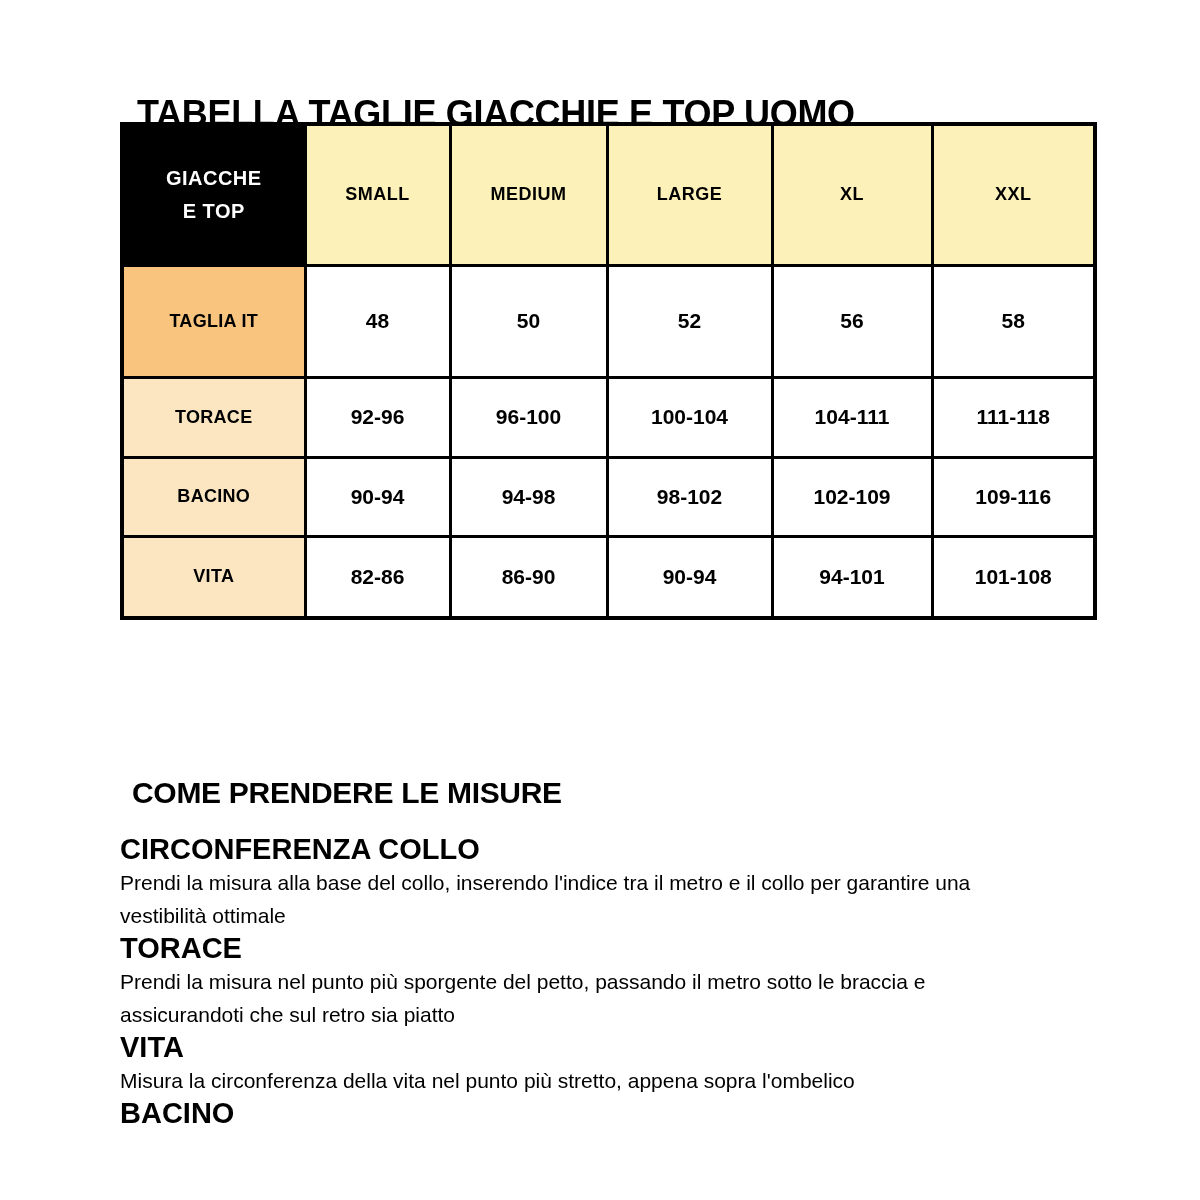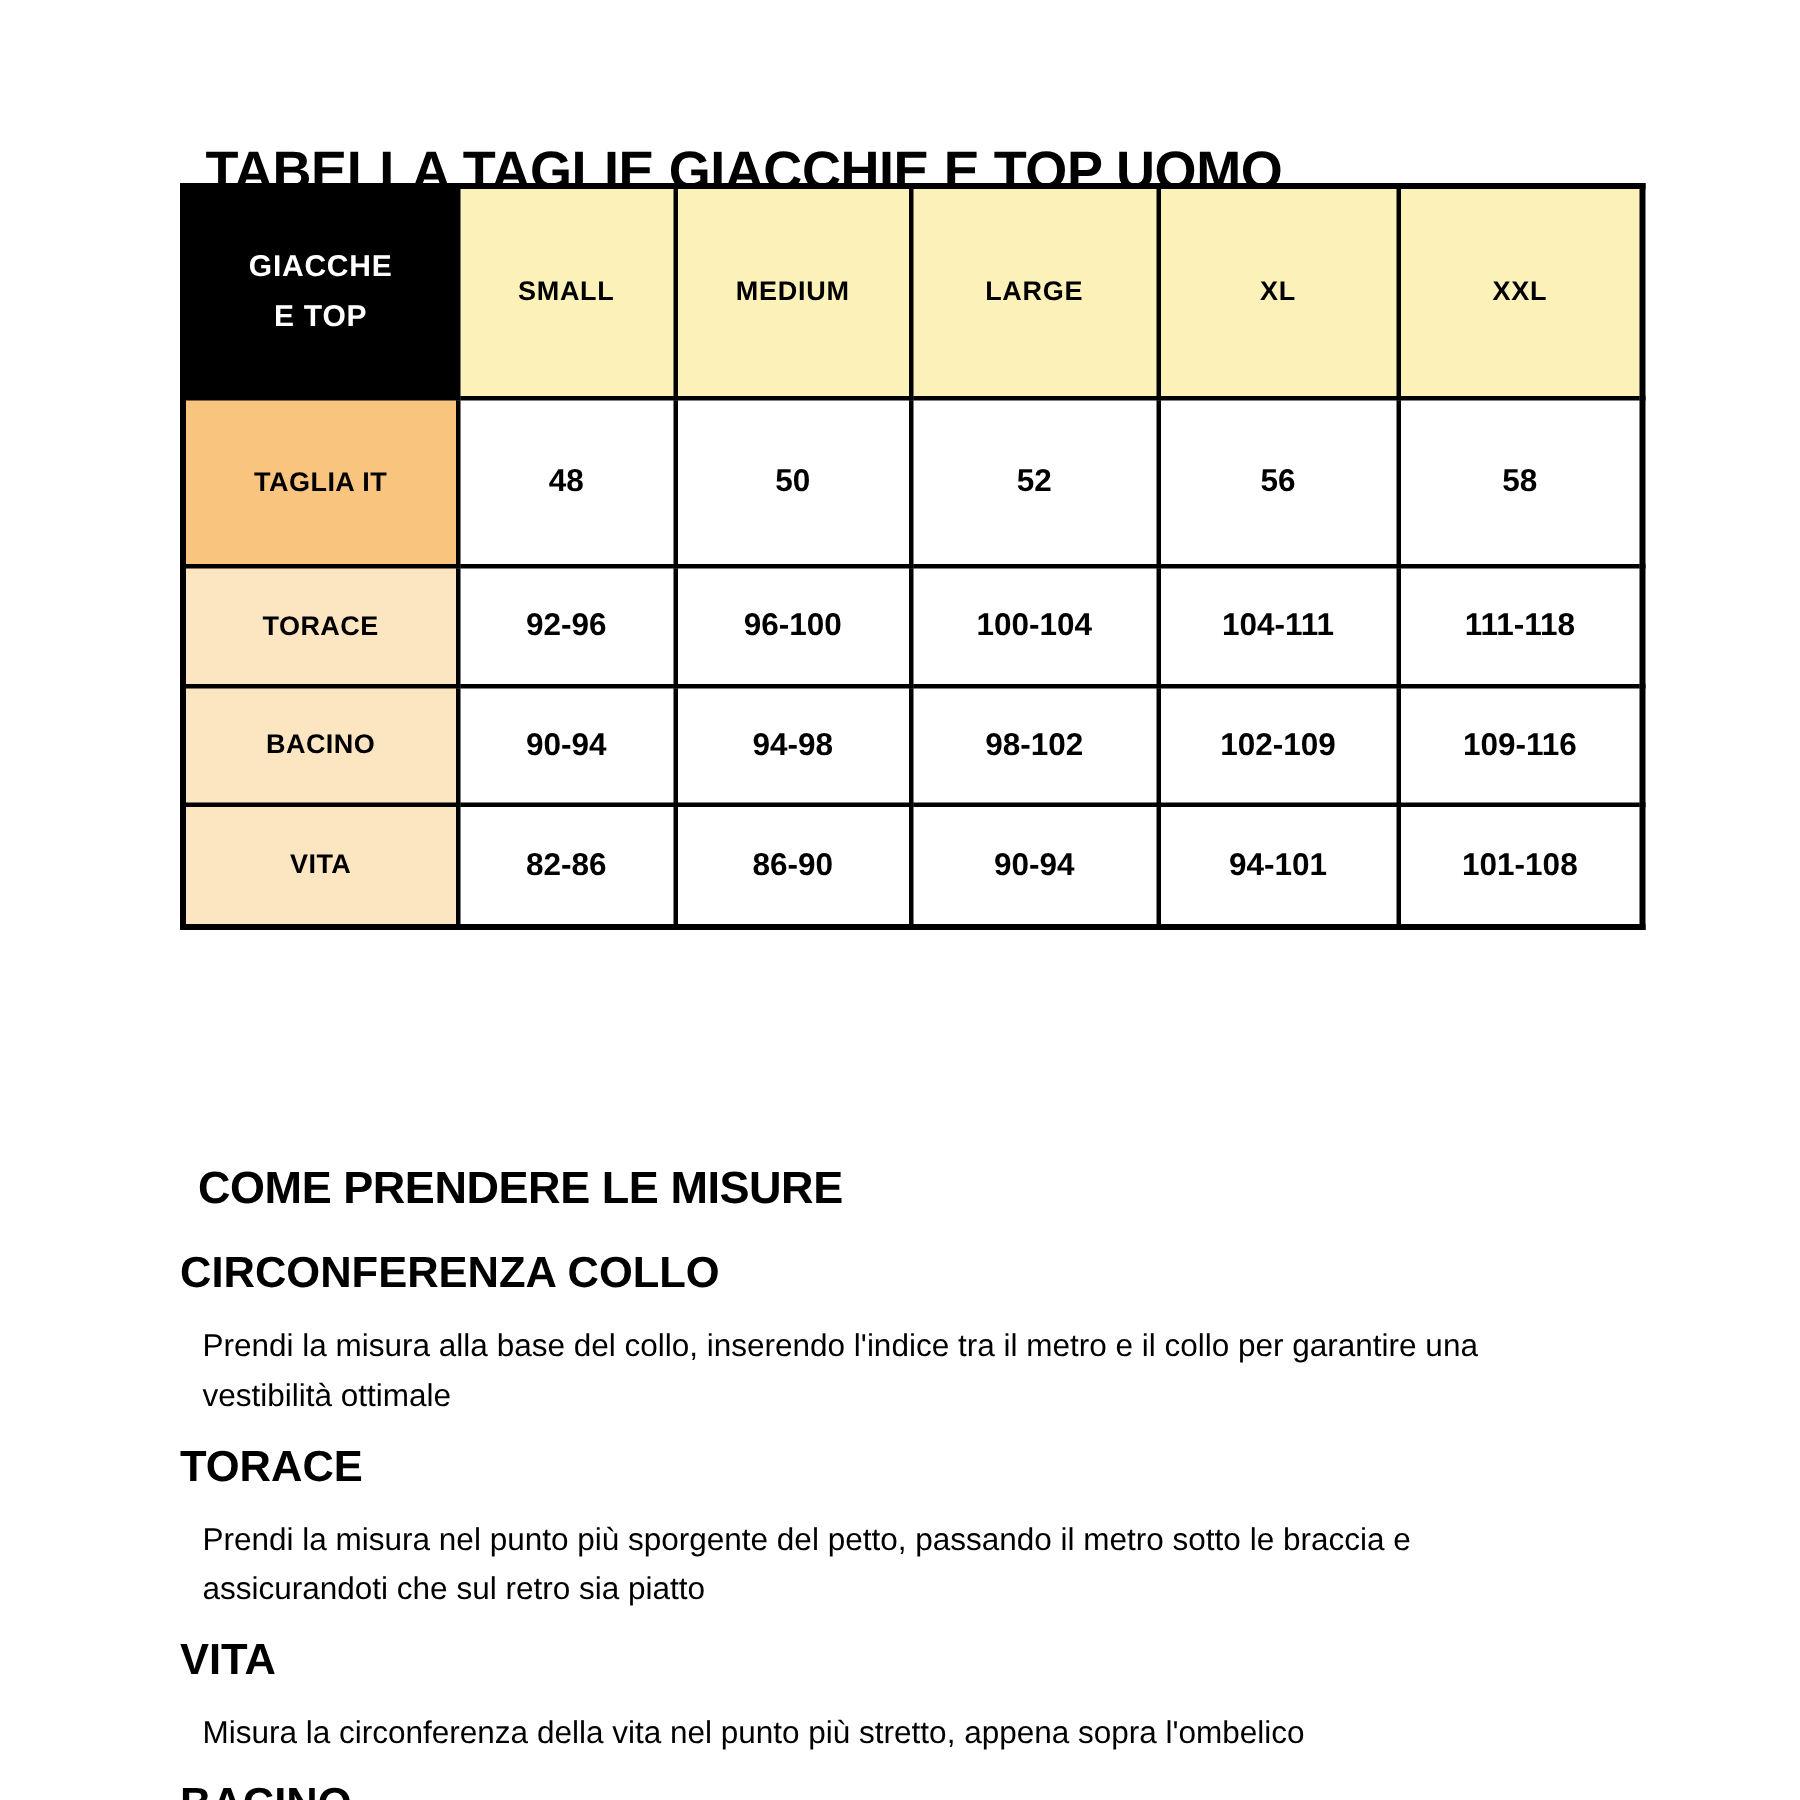--- a/index.html
+++ b/index.html
@@ -96,21 +96,21 @@
     letter-spacing: -0.3px;
     white-space: nowrap;
   }
   .guide-heading {
     margin: 0;
     font-size: 29px;
     font-weight: bold;
     line-height: 33px;
   }
   .guide-text {
-    margin: 15px;
+    margin: 0;
     font-size: 21px;
     font-weight: normal;
     line-height: 33px;
     white-space: pre-line;
   }
 </style>
 </head>
 <body>
 
 <div class="page">

